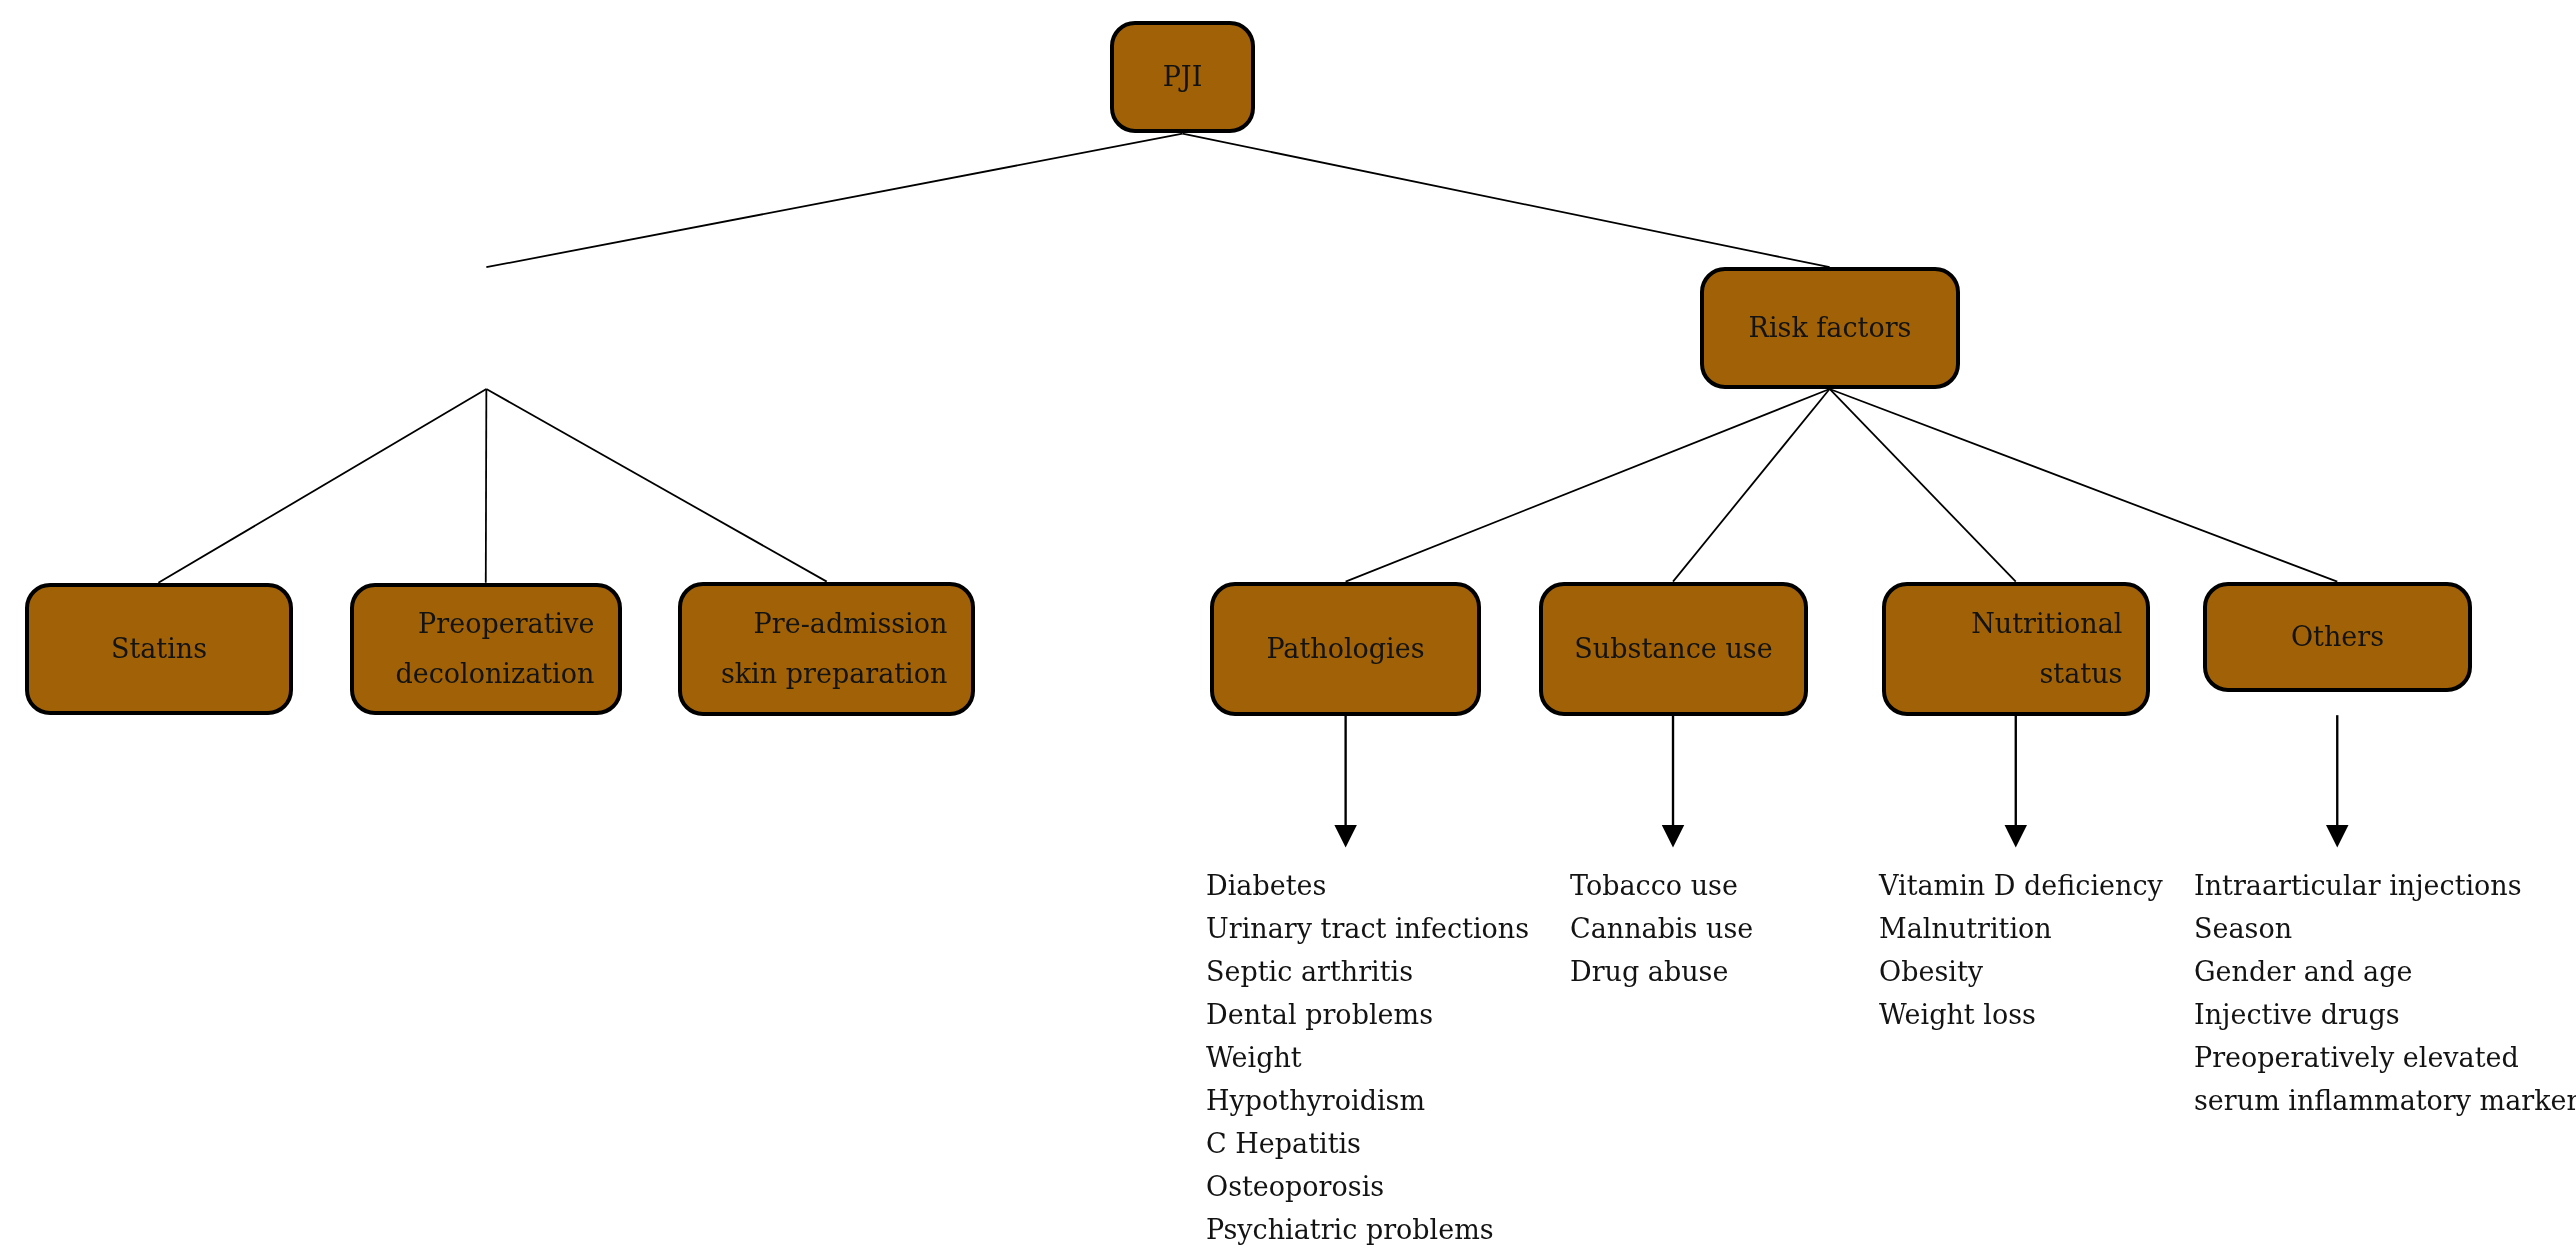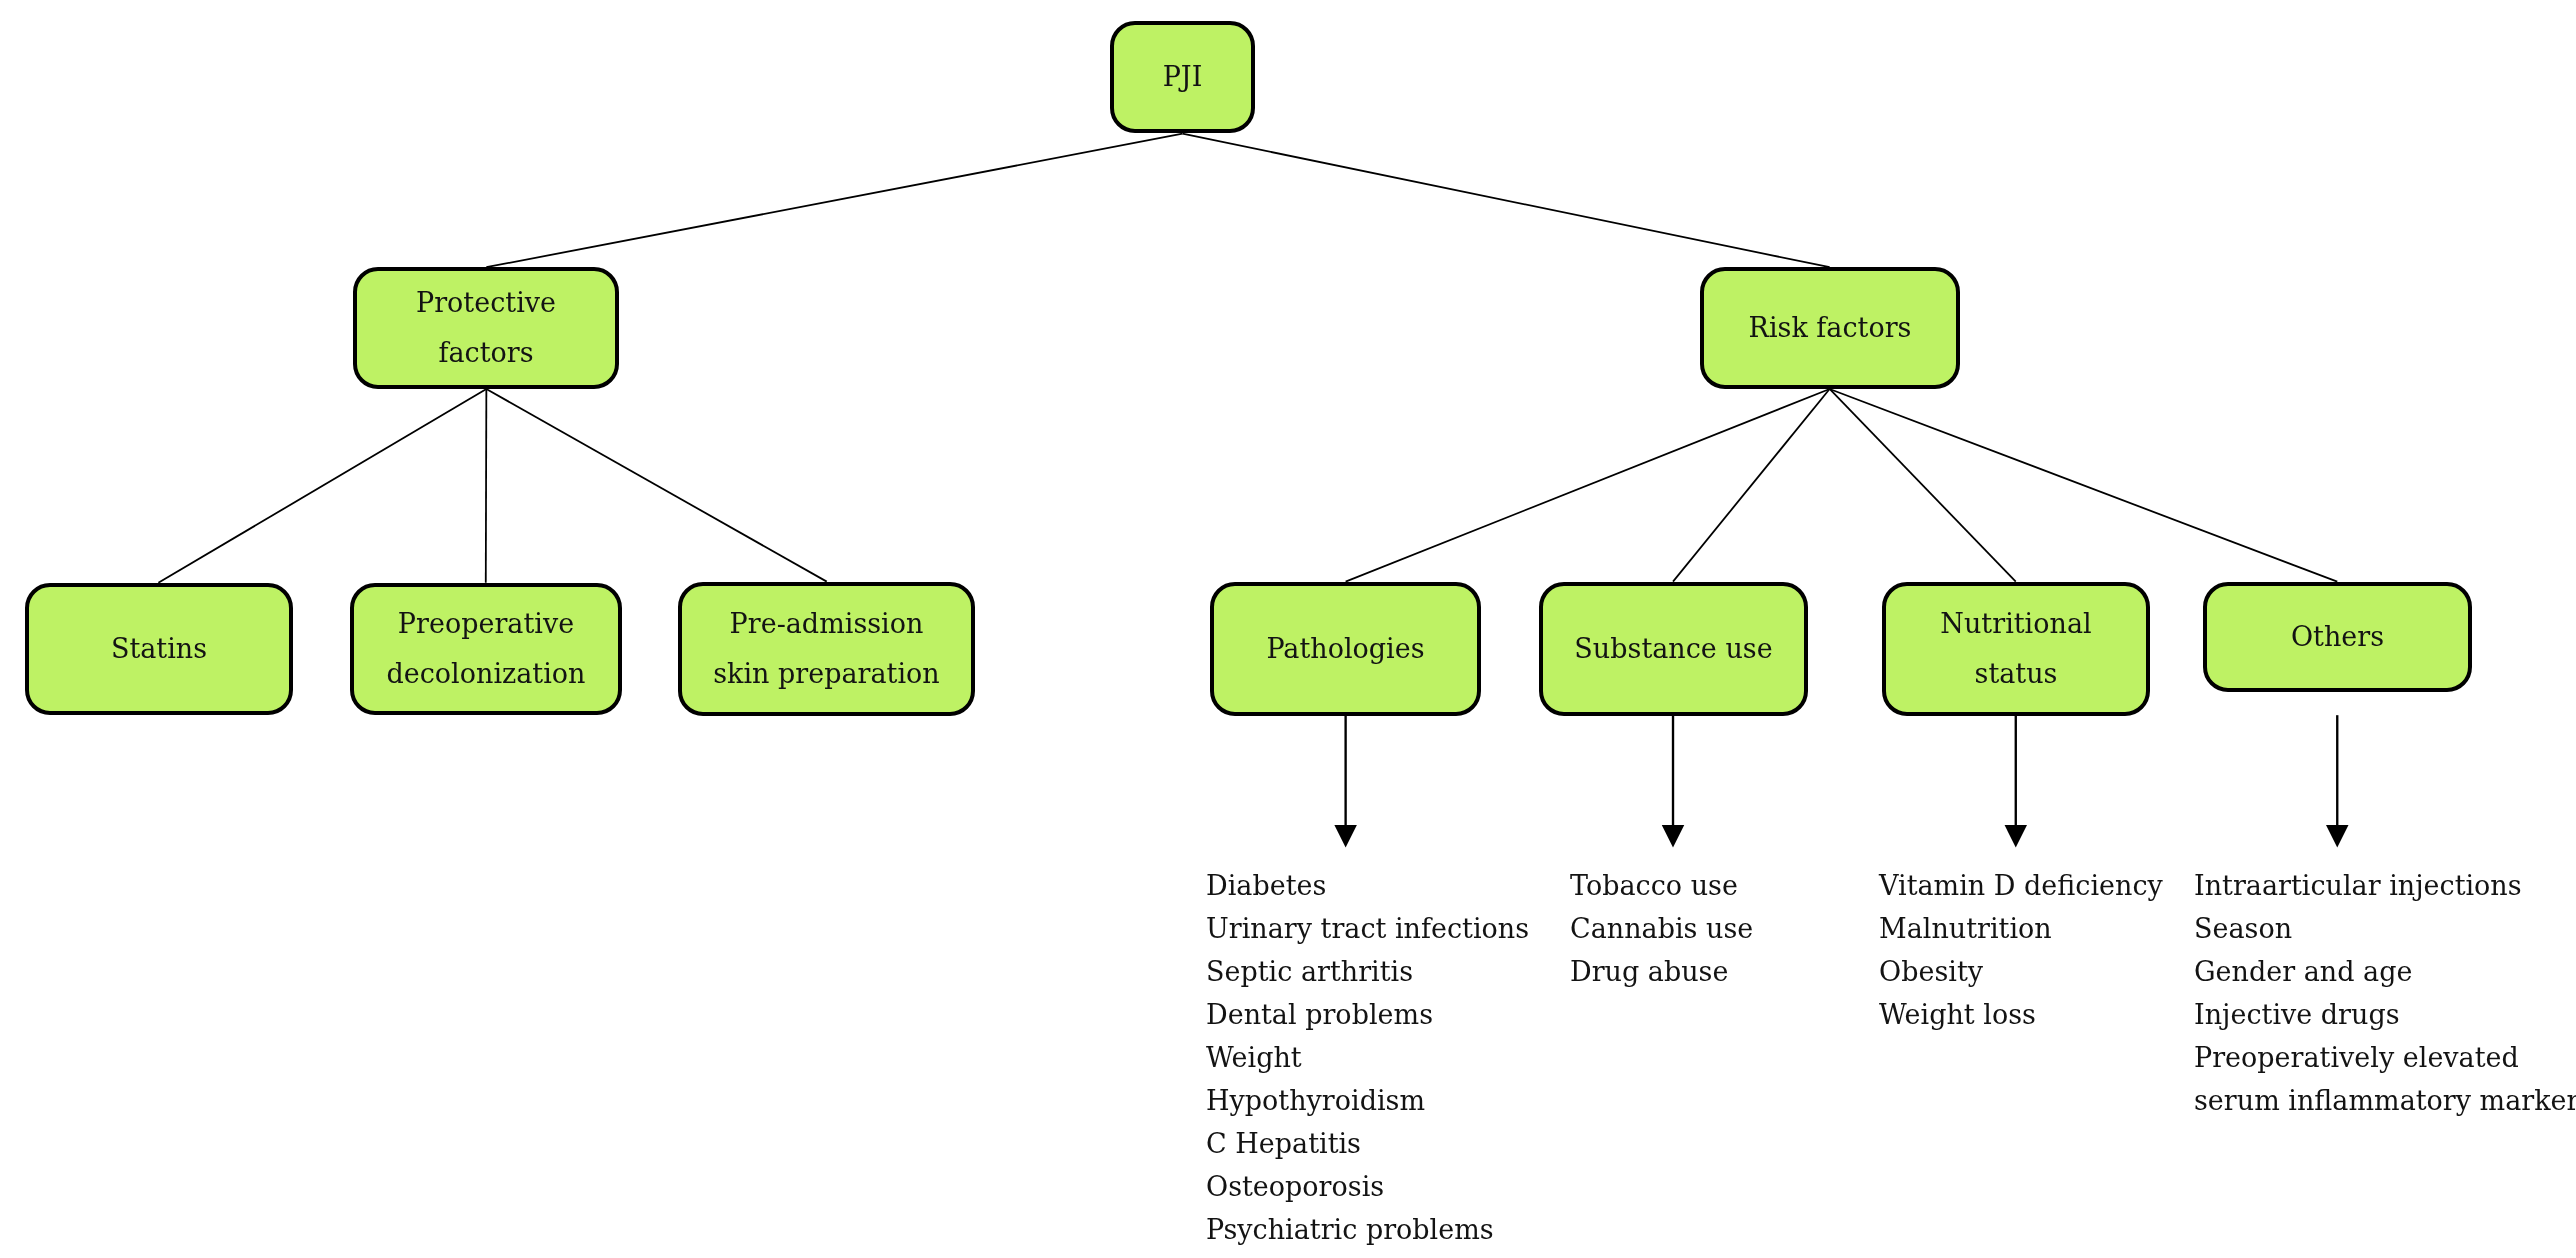--- a/index.html
+++ b/index.html
@@ -16,22 +16,22 @@
     position: absolute;
     left: 0; top: 0;
     width: 2576px; height: 1259px;
   }
   .node {
     position: absolute;
     box-sizing: border-box;
     display: flex;
     align-items: center;
     justify-content: center;
-    text-align: center;
-    background: #bef264;
+    text-align: right;
+    background: #a16207;
     border: 4.7px solid #000000;
     border-radius: 25px;
     font-size: 27px;
     line-height: 1.85;
     padding: 0 23.6px;
   }
   
   #n-pji            { left: 1110px; top:  21px; width: 145px; height: 112px; }
   #n-protective     { left:  353px; top: 267px; width: 266px; height: 122px; }
   #n-risk           { left: 1700px; top: 267px; width: 260px; height: 122px; }
@@ -84,23 +84,20 @@
       <polygon points="2812,1396 2850,1396 2831,1434"></polygon>
       <polygon points="3392,1396 3430,1396 3411,1434"></polygon>
       <polygon points="3936,1396 3974,1396 3955,1434"></polygon>
     </g>
   </svg>
 
   <div class="node" id="n-pji">
     <span>PJI</span>
   </div>
 
-  <div class="node" id="n-protective">
-    <span>Protective factors</span>
-  </div>
 
   <div class="node" id="n-risk">
     <span>Risk factors</span>
   </div>
 
   <div class="node" id="n-statins">
     <span>Statins</span>
   </div>
 
   <div class="node" id="n-decolonization">

